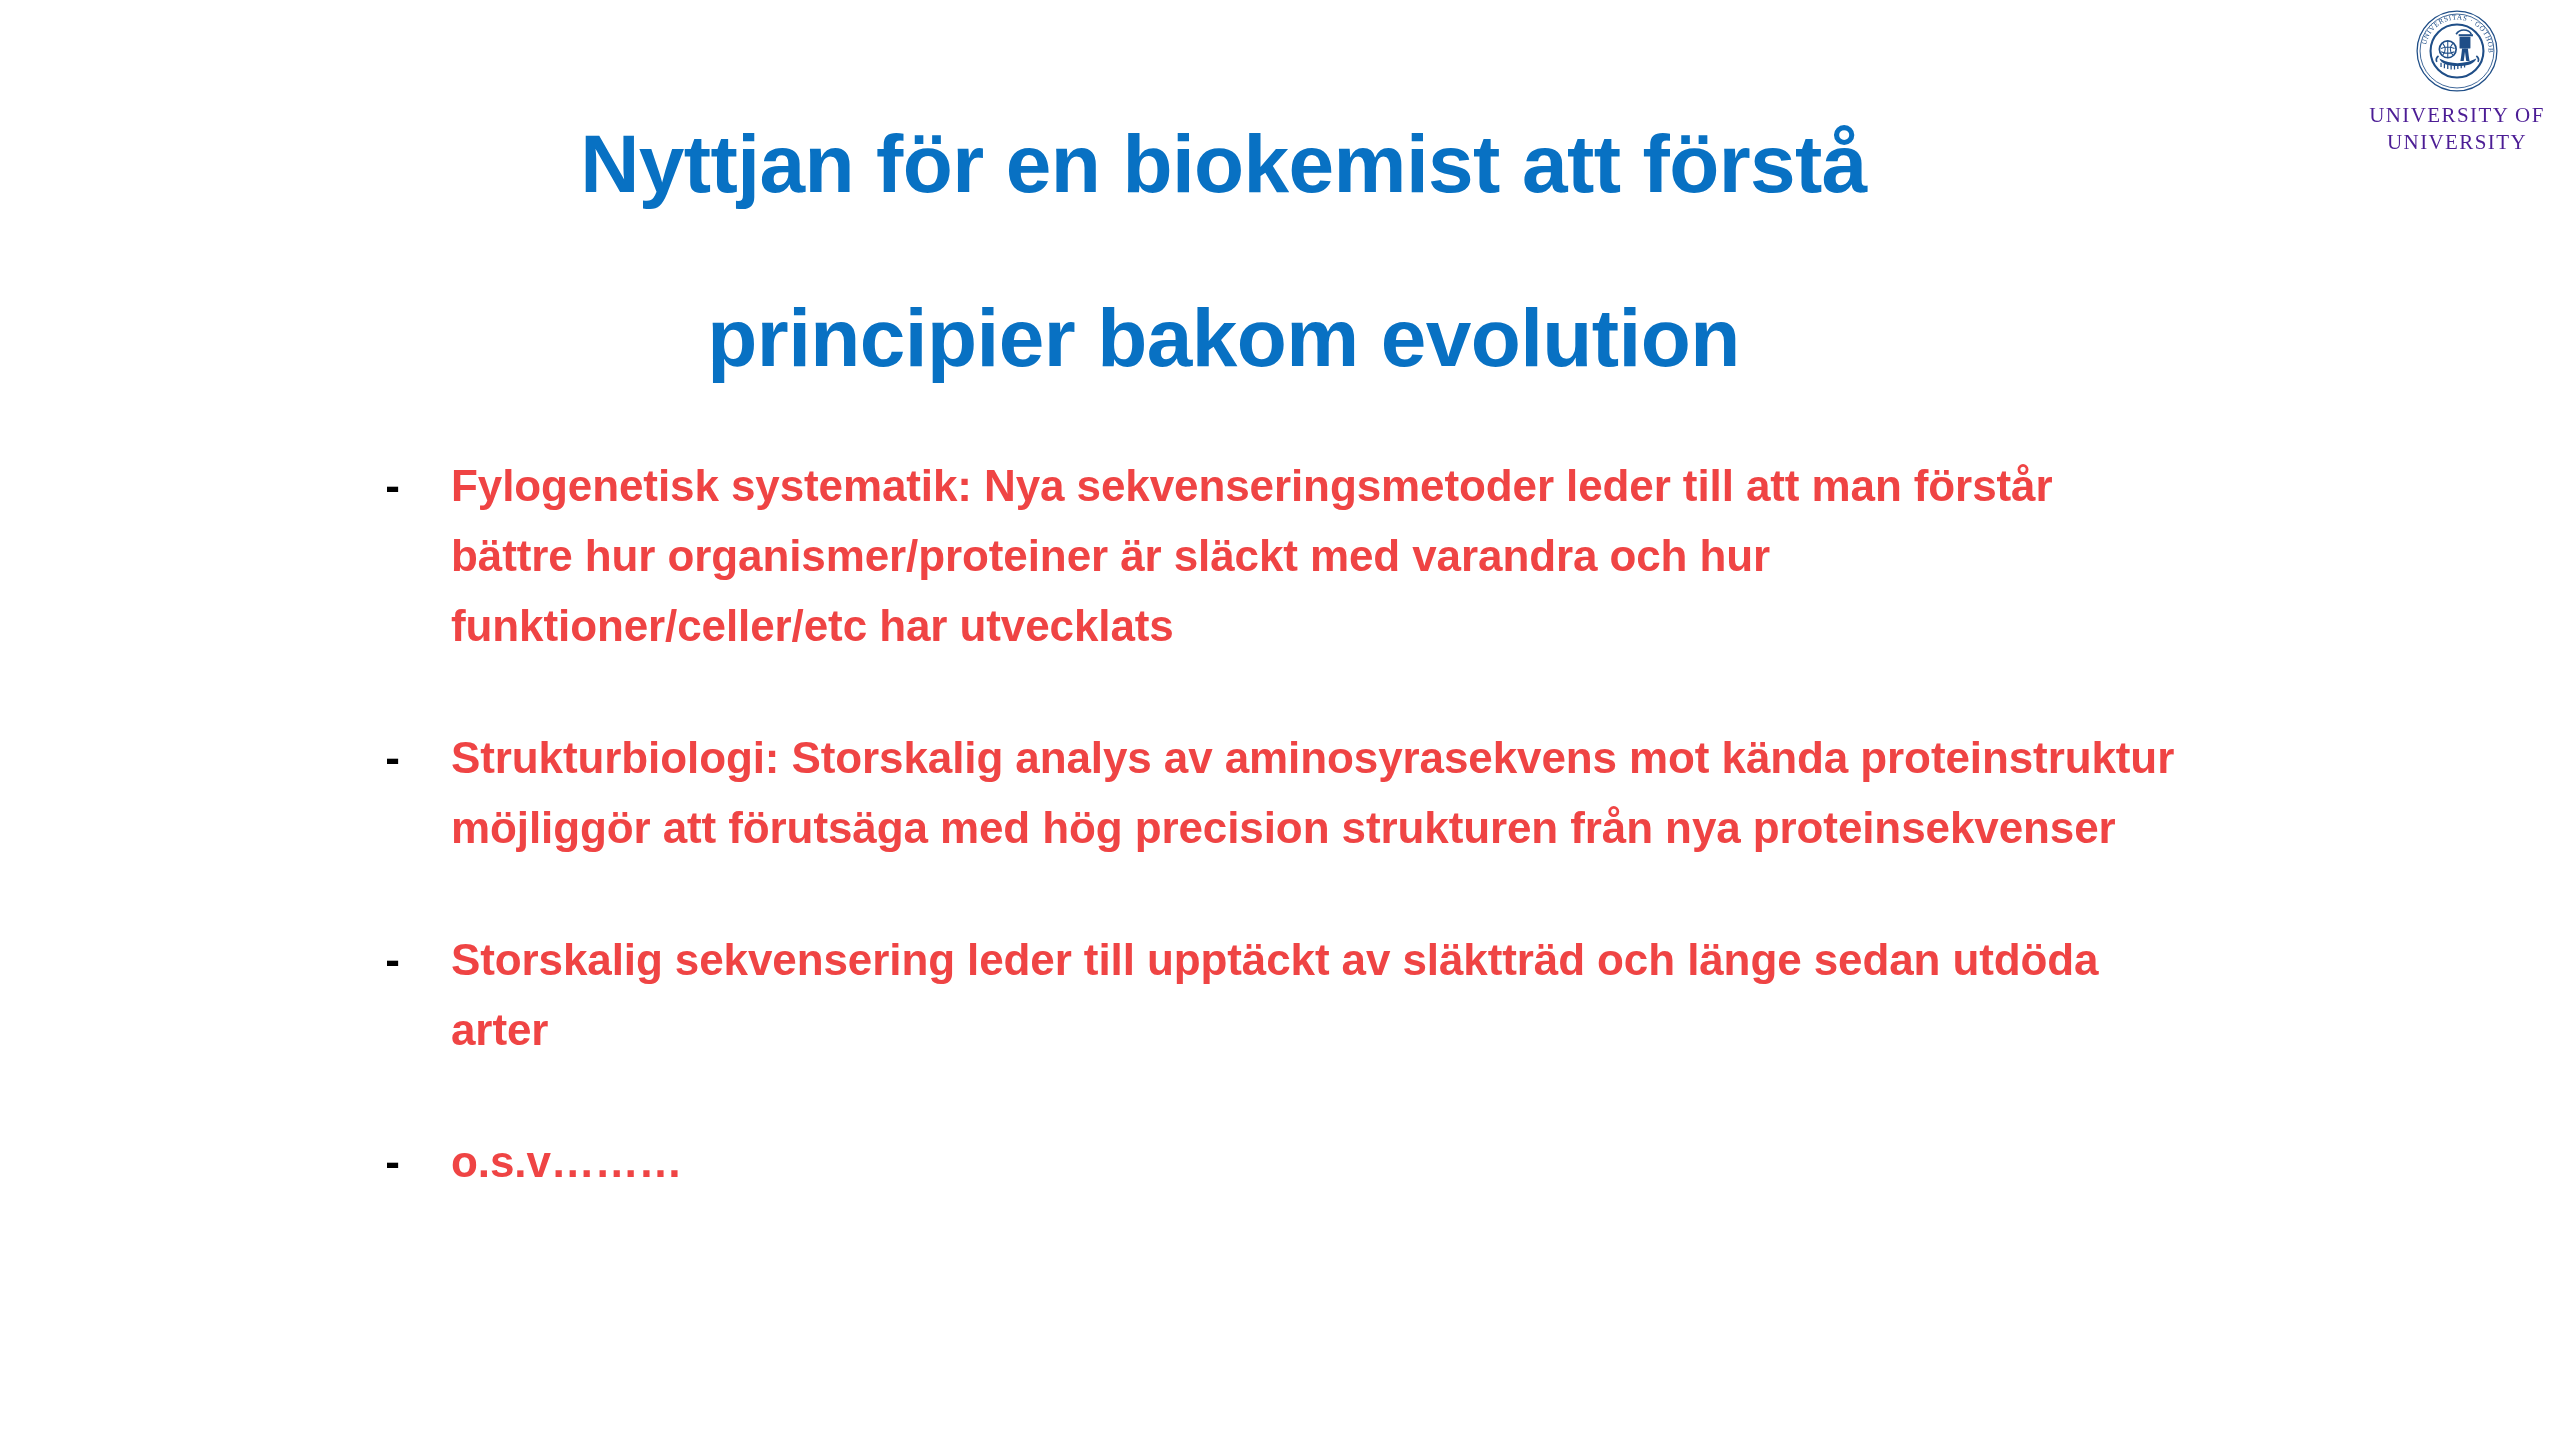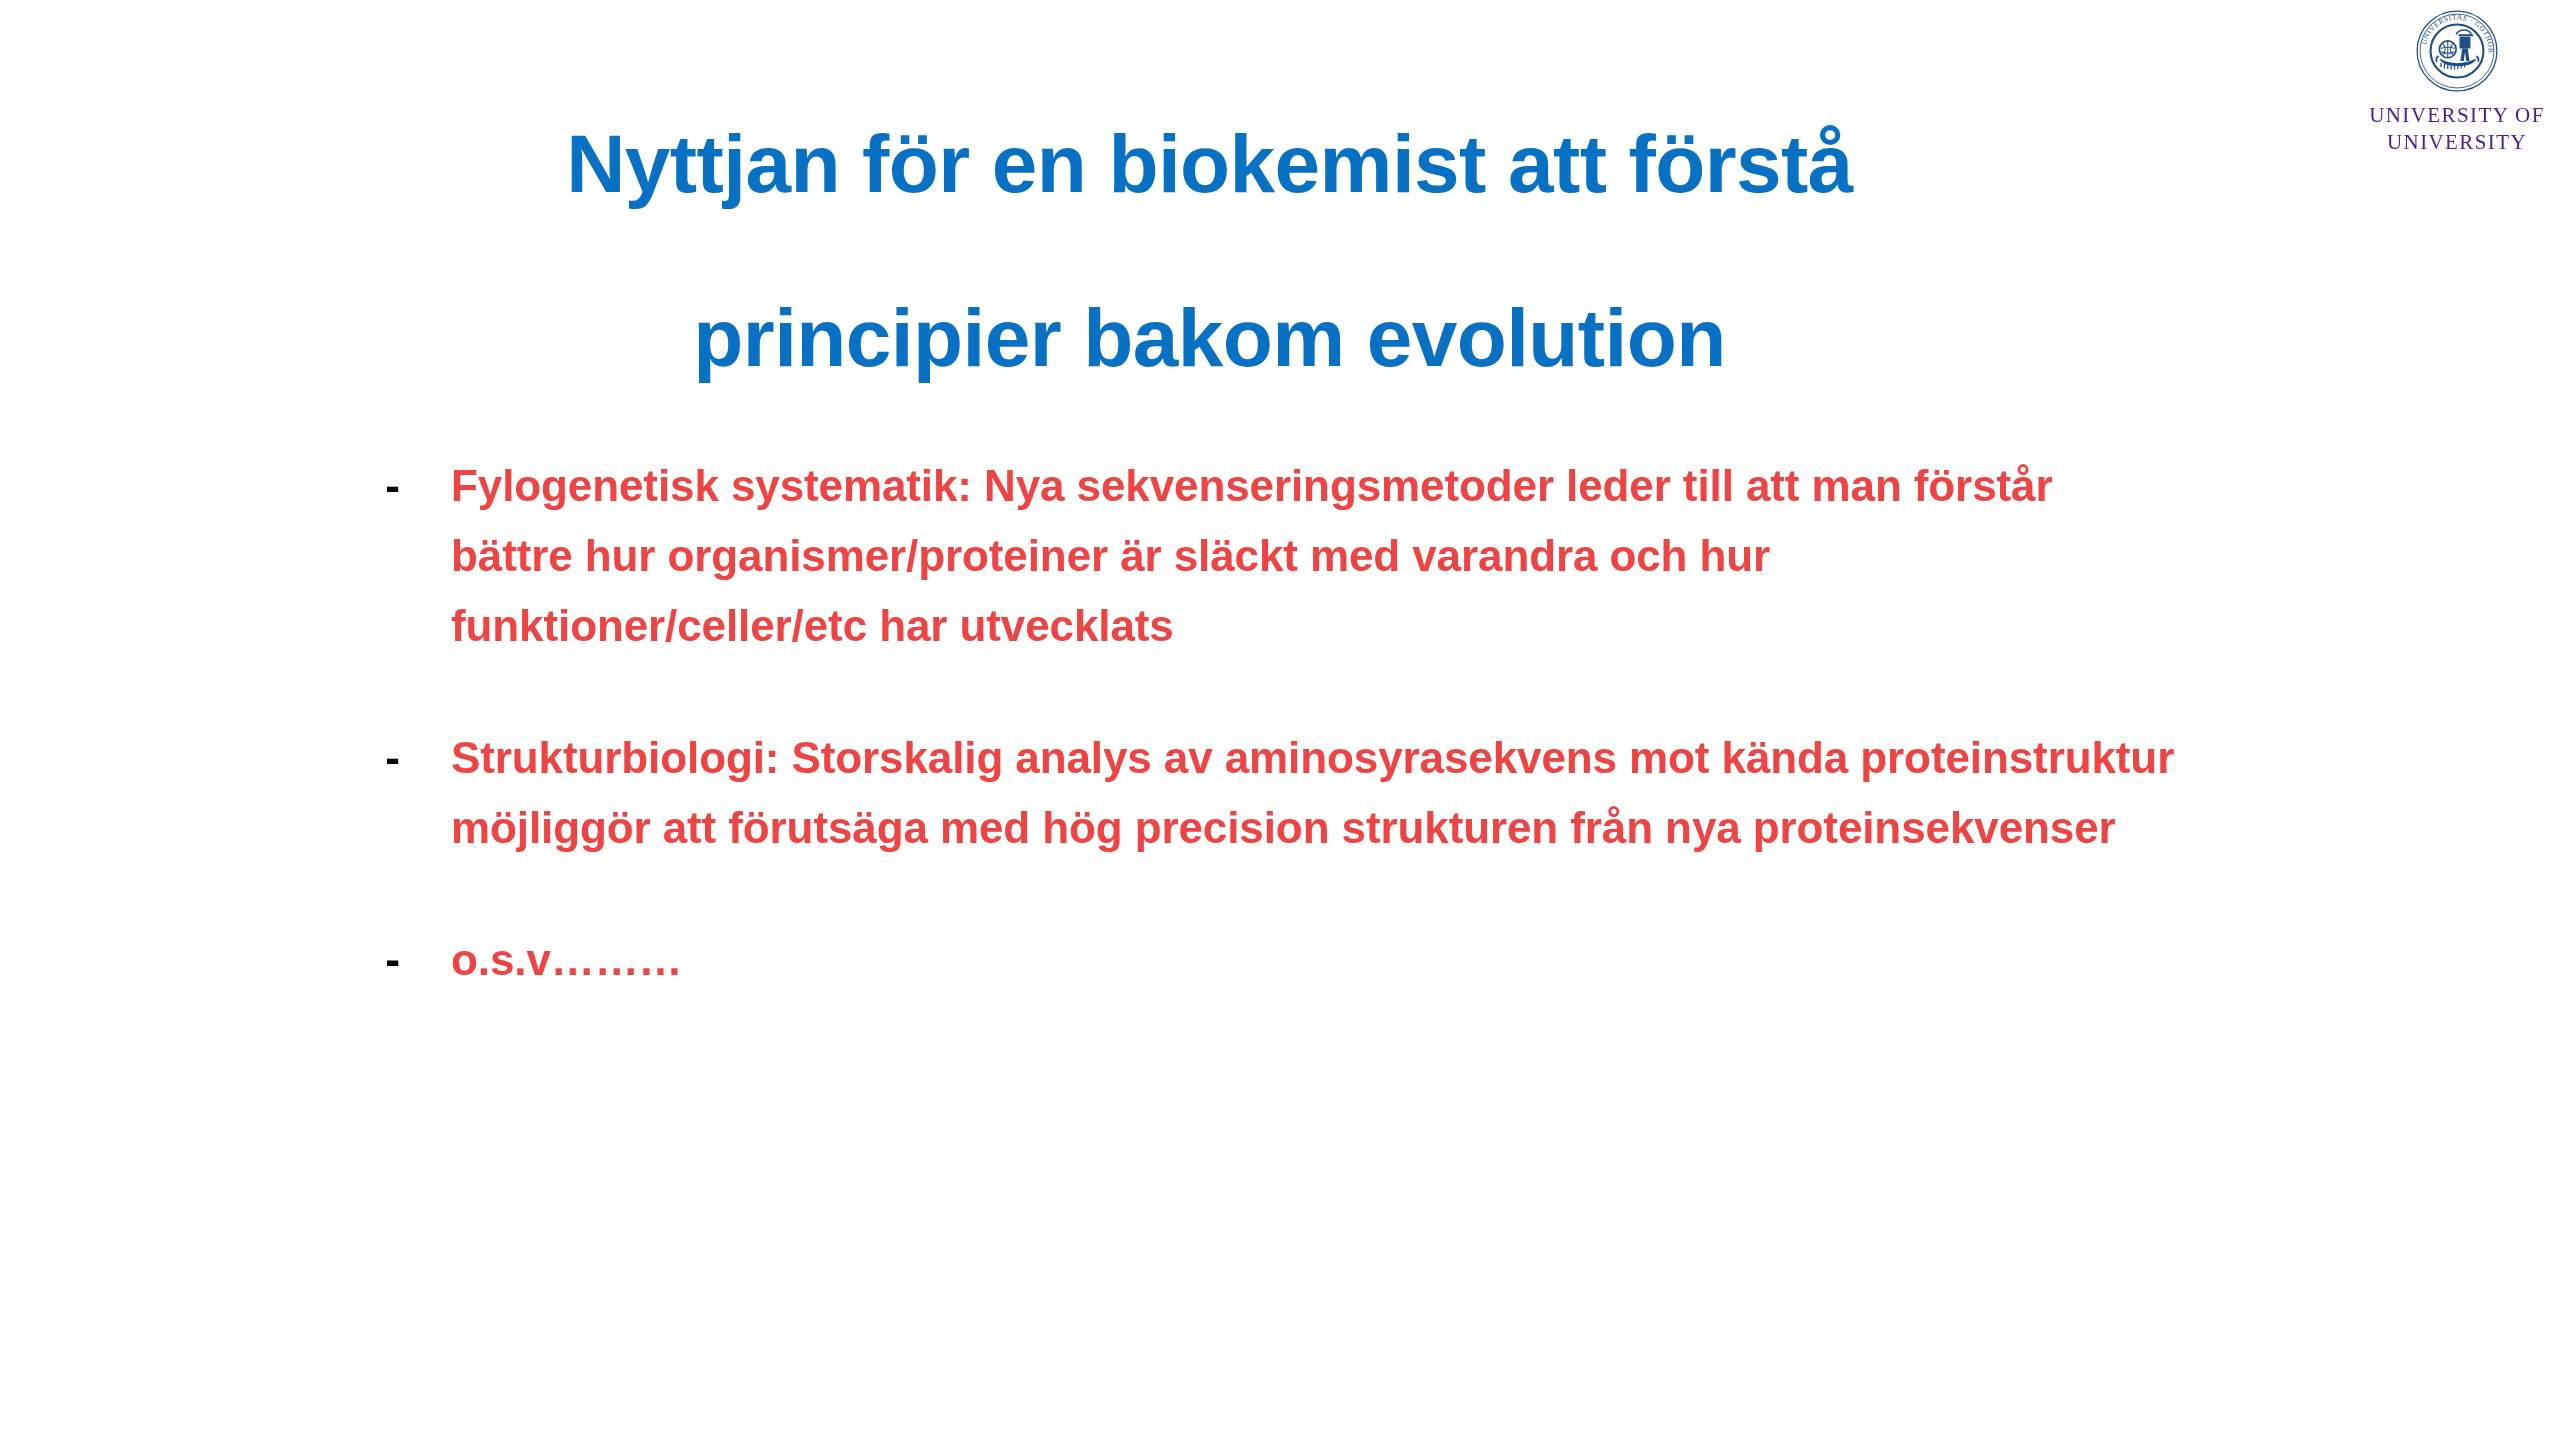--- a/index.html
+++ b/index.html
@@ -14,21 +14,21 @@
     height: 1449px;
     background: #ffffff;
     overflow: hidden;
     font-family: "Liberation Sans", sans-serif;
     -webkit-font-smoothing: antialiased;
   }
 
   
   .title-block {
     position: absolute;
-    left: 179px;
+    left: 193px;
     top: 77px;
     width: 2061px;
     text-align: center;
   }
 
   .title-line {
     display: block;
     color: #0871C3;
     font-family: "Liberation Sans", sans-serif;
     font-weight: bold;
@@ -161,20 +161,21 @@
       <span class="bullet-text narrow-a">Fylogenetisk systematik: Nya sekvenseringsmetoder leder till att man förstår bättre hur organismer/proteiner är släckt med varandra och hur funktioner/celler/etc har utvecklats</span>
     </div>
 
     <div class="bullet">
       <span class="bullet-marker">-</span>
       <span class="bullet-text narrow-b">Strukturbiologi: Storskalig analys av aminosyrasekvens mot kända proteinstruktur möjliggör att förutsäga med hög precision strukturen från nya proteinsekvenser</span>
     </div>
 
     <div class="bullet">
       <span class="bullet-marker">-</span>
+      <span class="bullet-text narrow-c">Storskalig sekvensering leder till upptäckt av släktträd och länge sedan utdöda arter</span>
     </div>
 
     <div class="bullet">
       <span class="bullet-marker">-</span>
       <span class="bullet-text narrow-d">o.s.v………</span>
     </div>
 
   </div>
 
 </div>

